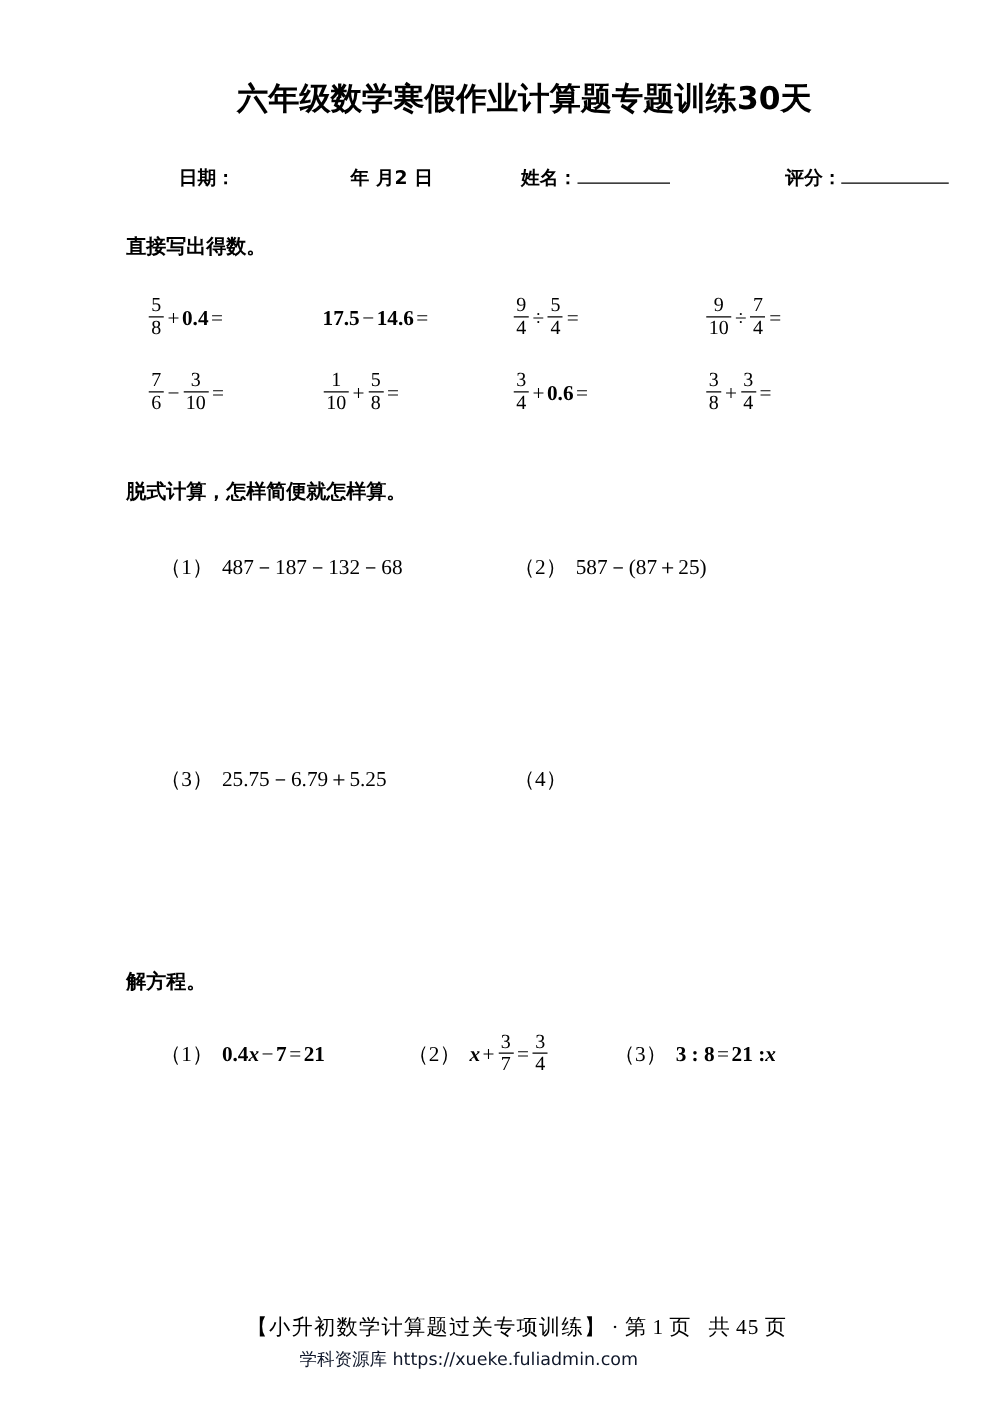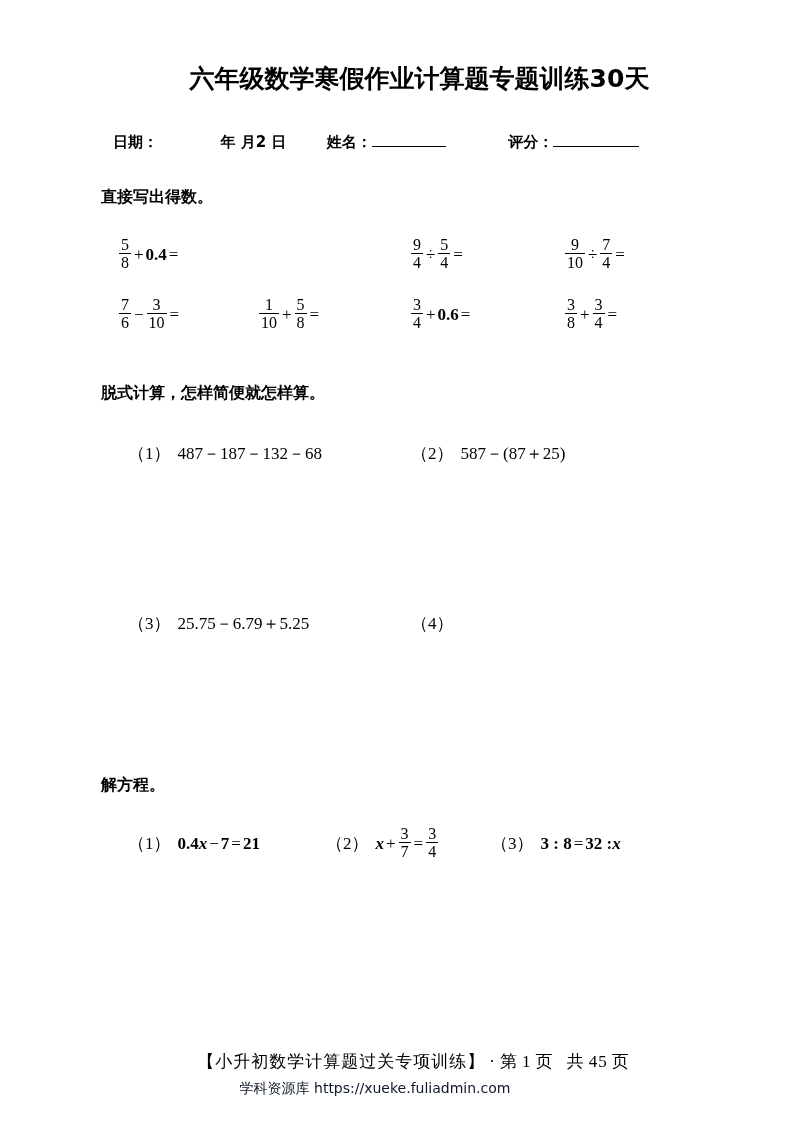--- a/index.html
+++ b/index.html
@@ -47,20 +47,21 @@
     height: 26px;
     font-family: "DejaVu Sans", "Liberation Sans", sans-serif;
     font-weight: bold;
     font-size: 15px;
     line-height: 22px;
     white-space: nowrap;
   }
   .info-item {
     display: inline-block;
     vertical-align: baseline;
+    margin-left: 30px;
   }
   .gap-md { display:inline-block; width: 30px; }
   .gap-lg { display:inline-block; width: 52px; }
   .blank-line {
     display: inline-block;
     border-bottom: 1.6px solid #000;
     vertical-align: baseline;
     height: 13px;
   }
   .blank-name { width: 74px; }
@@ -215,20 +216,23 @@
     <span class="gap-lg"></span>
     <span class="info-item">评分：</span><span class="blank-line blank-score"></span>
   </div>
 
   <div class="section-heading" id="heading-1">直接写出得数。</div>
 
   <div class="mathrow oral-row" id="oral-row-1">
     <div class="oral-cell oc1">
         <span class="expr"><span class="frac"><span class="n">5</span><span class="d">8</span></span><span class="op">+</span><span class="num">0.4</span><span class="op">=</span></span>
       </div>
+    <div class="oral-cell oc2">
+        <span class="expr"><span class="num">17.5</span><span class="op">−</span><span class="num">14.6</span><span class="op">=</span></span>
+      </div>
     <div class="oral-cell oc3">
         <span class="expr"><span class="frac"><span class="n">9</span><span class="d">4</span></span><span class="op">÷</span><span class="frac"><span class="n">5</span><span class="d">4</span></span><span class="op">=</span></span>
       </div>
     <div class="oral-cell oc4">
         <span class="expr"><span class="frac"><span class="n">9</span><span class="d">10</span></span><span class="op">÷</span><span class="frac"><span class="n">7</span><span class="d">4</span></span><span class="op">=</span></span>
       </div>
   </div>
 
   <div class="mathrow oral-row" id="oral-row-2">
     <div class="oral-cell oc1">
@@ -274,21 +278,21 @@
     <div class="eq-cell ec1">
       <span class="q-label">（1）</span>
       <span class="expr"><span class="num">0.4</span><span class="num ital">x</span><span class="op">−</span><span class="num">7</span><span class="op">=</span><span class="num">21</span></span>
     </div>
     <div class="eq-cell ec2">
       <span class="q-label">（2）</span>
       <span class="expr"><span class="num ital">x</span><span class="op">+</span><span class="frac"><span class="n">3</span><span class="d">7</span></span><span class="op">=</span><span class="frac"><span class="n">3</span><span class="d">4</span></span></span>
     </div>
     <div class="eq-cell ec3">
       <span class="q-label">（3）</span>
-      <span class="expr"><span class="num">3 : 8</span><span class="op">=</span><span class="num">32 :</span><span class="num ital">x</span></span>
+      <span class="expr"><span class="num">3 : 8</span><span class="op">=</span><span class="num">21 :</span><span class="num ital">x</span></span>
     </div>
   </div>
 
   <div class="footer">
     <span>【小升初数学计算题过关专项训练】</span><span class="dot">·</span><span>第</span><span class="pnum">1</span><span>页</span><span class="pnum"> </span><span>共</span><span class="pnum">45</span><span>页</span>
   </div>
 
   <div class="watermark">学科资源库 https://xueke.fuliadmin.com</div>
 
 </div>

